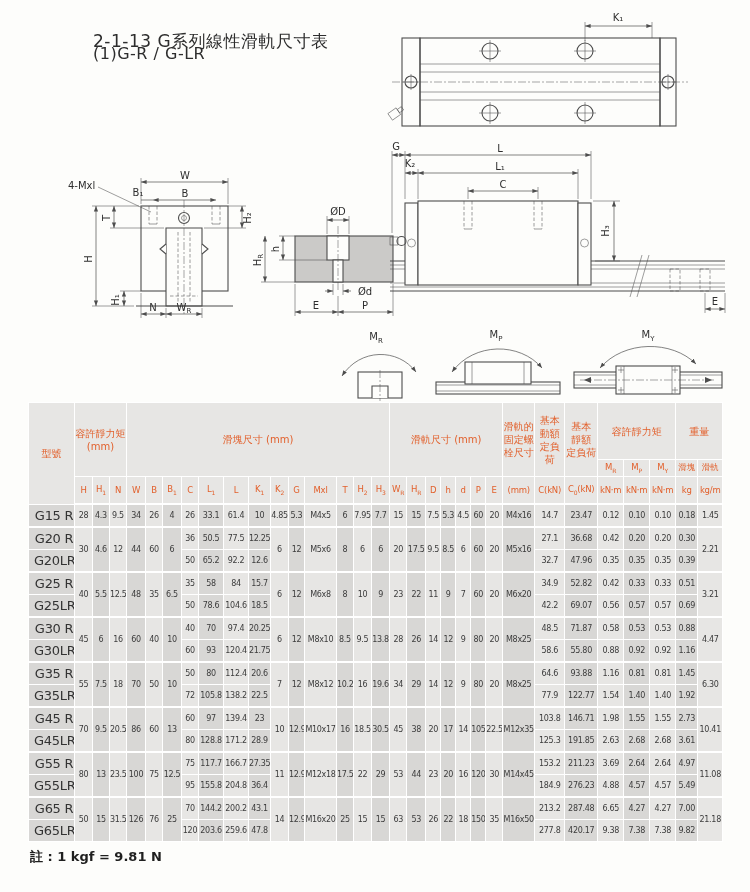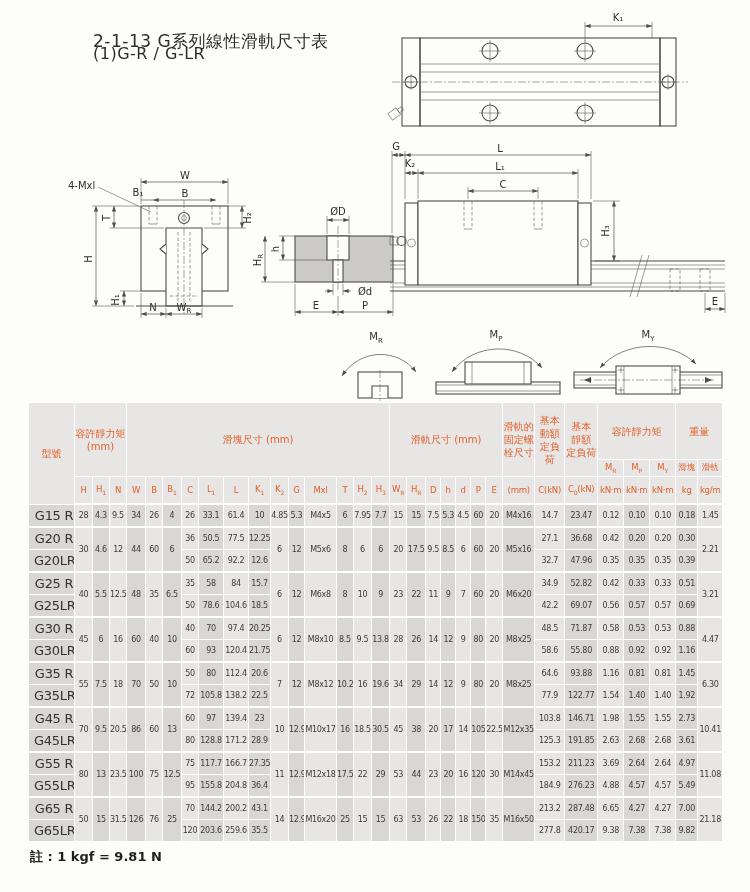--- a/index.html
+++ b/index.html
@@ -754,21 +754,21 @@
           <td class="even">4.27</td>
           <td class="odd">4.27</td>
           <td class="even">7.00</td>
           <td rowspan="2" class="odd">21.18</td>
         </tr>
         <tr>
           <td class="even model">G65LR</td>
           <td class="odd">120</td>
           <td class="even">203.6</td>
           <td class="odd">259.6</td>
-          <td class="even">35.5</td>
+          <td class="even">47.8</td>
           <td class="odd">277.8</td>
           <td class="even">420.17</td>
           <td class="odd">9.38</td>
           <td class="even">7.38</td>
           <td class="odd">7.38</td>
           <td class="even">9.82</td>
         </tr>
       </tbody>
   </table>
 

